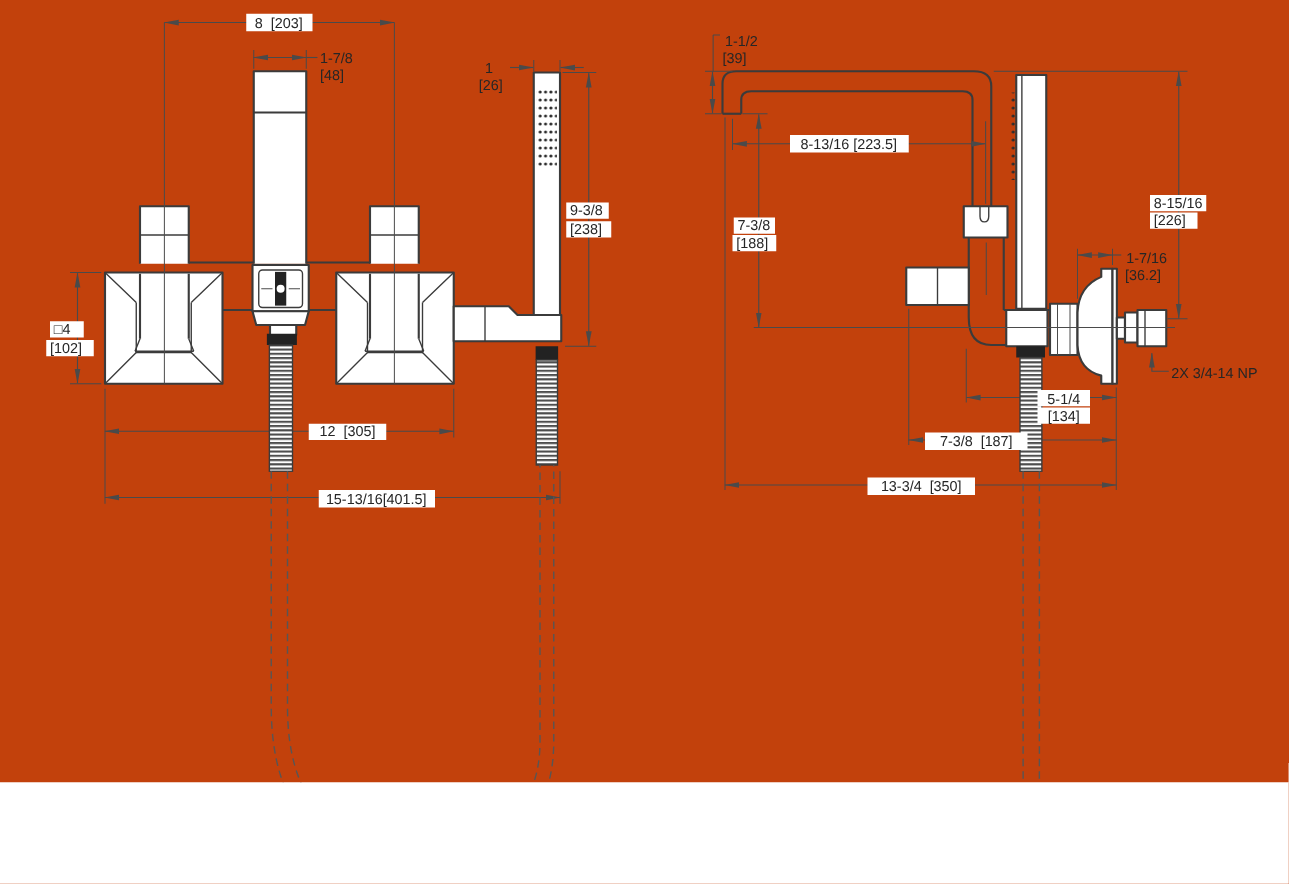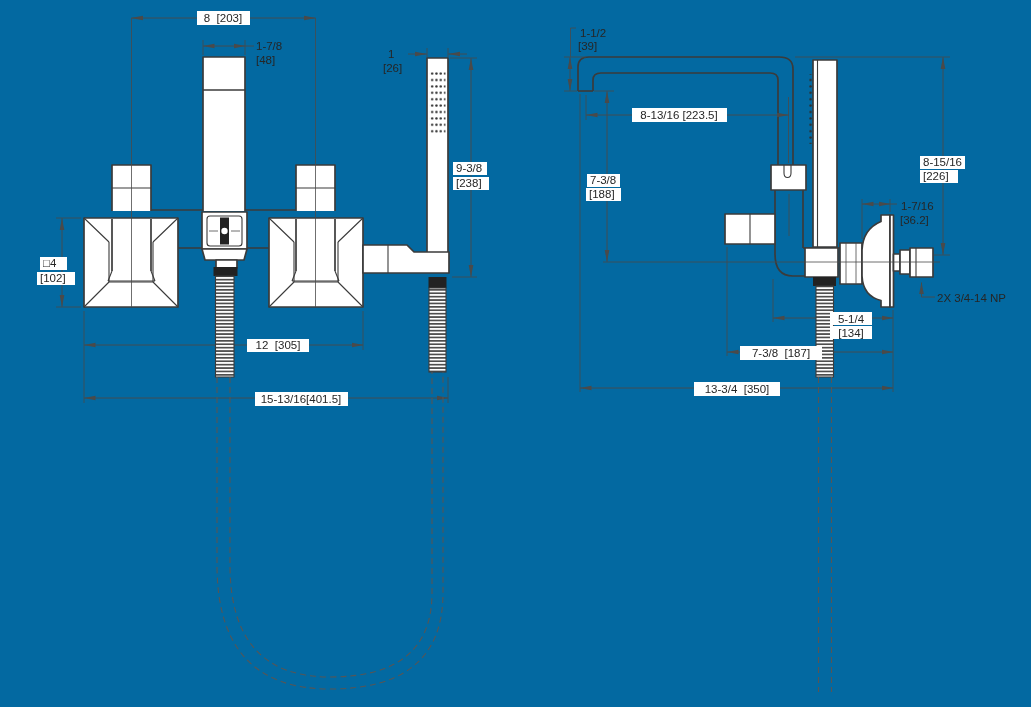--- a/index.html
+++ b/index.html
@@ -1,16 +1,16 @@
 <!DOCTYPE html>
 <html><head>
 <meta charset="utf-8">
 <style>
   html,body { margin:0; padding:0; background:#ffffff; }
-  .canvas { position:relative; width:1031px; height:707px; background:#0369a1; overflow:hidden;
+  .canvas { position:relative; width:1031px; height:626px; background:#c2410c; overflow:hidden;
             font-family:"Liberation Sans", sans-serif; }
   svg text { font-family:"Liberation Sans", sans-serif; font-size:11.5px; fill:#262626; white-space:pre; }
   .ol   { fill:none; stroke:#3b3b3b; stroke-width:1.7; stroke-linejoin:round; }
   .olf  { fill:#ffffff; stroke:#3b3b3b; stroke-width:1.7; stroke-linejoin:round; }
   .med  { fill:none; stroke:#3b3b3b; stroke-width:1.1; }
   .medf { fill:#ffffff; stroke:#3b3b3b; stroke-width:1.1; }
   .thin { fill:none; stroke:#4a4a4a; stroke-width:0.8; }
   .dim  { fill:none; stroke:#4a4a4a; stroke-width:0.9; }
   .dark { fill:#222222; stroke:none; }
   .corr { fill:url(#corr); stroke:#3b3b3b; stroke-width:1.1; }

